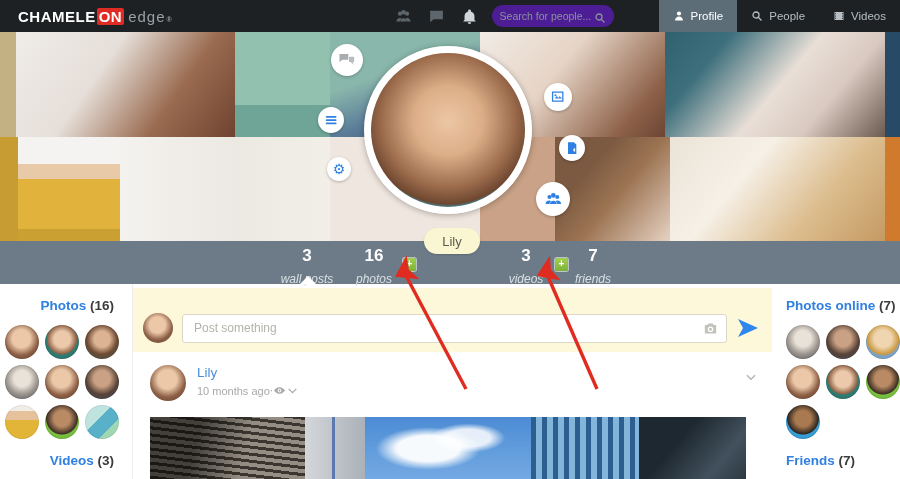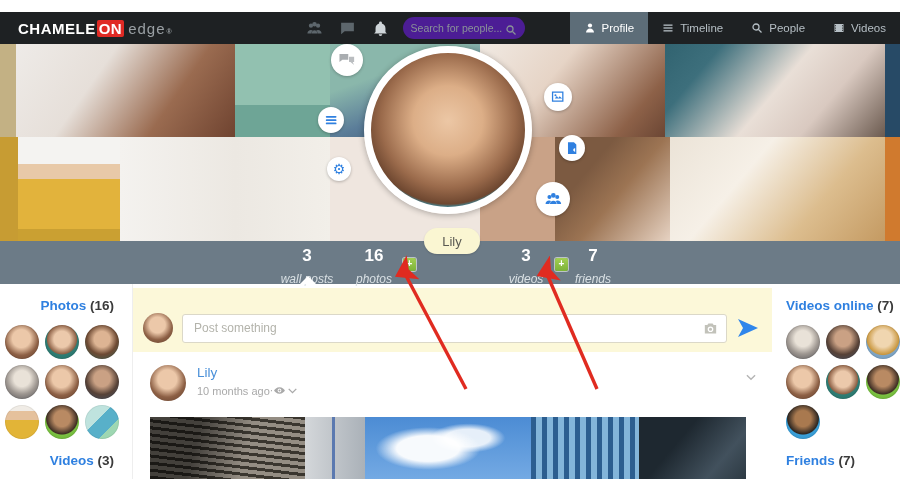--- a/index.html
+++ b/index.html
@@ -1,21 +1,21 @@
 <!DOCTYPE html>
 <html><head>
 <meta charset="utf-8">
 <style>
   * { margin:0; padding:0; box-sizing:border-box; }
   html,body { width:900px; height:479px; overflow:hidden; }
   body { font-family:"Liberation Sans", sans-serif; background:#fff; }
   #app { position:relative; width:900px; height:479px; overflow:hidden; }
 
   
-  .navbar { position:absolute; top:12px; left:0; width:900px; height:32px; background:#1e2123;
+  .navbar { position:absolute; top:0; left:0; width:900px; height:32px; background:#1e2123;
             display:flex; align-items:center; z-index:40; }
   .logo { margin-left:18px; font-size:15px; font-weight:bold; letter-spacing:.5px; color:#fff;
           display:flex; align-items:baseline; white-space:nowrap; }
   .logo .on { background:#e02a24; color:#fff; padding:0 2px; border-radius:2px; margin-left:1px; }
   .logo .edge { color:#9aa0a4; font-weight:normal; margin-left:4px; letter-spacing:1px; }
   .logo .reg { color:#9aa0a4; font-size:7px; vertical-align:super; margin-left:1px; }
   .nav-icons { display:flex; align-items:center; gap:16px; margin-left:auto; margin-right:14px; }
   .nav-ico { width:17px; height:17px; color:#5d666c; display:flex; align-items:center; justify-content:center; cursor:pointer; }
   .nav-ico.bright { color:#cfd5d9; }
   .nav-ico svg { width:100%; height:100%; }
@@ -189,28 +189,20 @@
       </span>
     </div>
 
     <div class="nav-tabs">
       <div class="nav-tab active">
         <svg viewBox="0 0 24 24" fill="currentColor">
             <circle cx="12" cy="7" r="4.2"></circle>
             <path d="M4 21c0-4.4 3.6-8 8-8s8 3.6 8 8H4z"></path>
           </svg>
         <span>Profile</span>
-      </div>
-      <div class="nav-tab">
-        <svg viewBox="0 0 24 24" fill="currentColor">
-            <rect x="3" y="5" width="18" height="2.6"></rect>
-            <rect x="3" y="10.7" width="18" height="2.6"></rect>
-            <rect x="3" y="16.4" width="18" height="2.6"></rect>
-          </svg>
-        <span>Timeline</span>
       </div>
       <div class="nav-tab">
         <svg viewBox="0 0 24 24" fill="none" stroke="currentColor" stroke-width="2.6">
             <circle cx="10" cy="10" r="6"></circle>
             <path d="M15 15l6 6"></path>
           </svg>
         <span>People</span>
       </div>
       <div class="nav-tab">
         <svg viewBox="0 0 24 24" fill="currentColor">
@@ -375,21 +367,21 @@
           <div class="pp pp2"></div>
           <div class="pp pp3"></div>
           <div class="pp pp4"></div>
           <div class="pp pp5"></div>
         </div>
       </div>
     </div>
 
     <div class="col-right">
       <div class="side-head rhead">
-        <span class="t">Videos online</span>
+        <span class="t">Photos online</span>
         <span class="c">(7)</span>
       </div>
       <div class="thumb-grid rgrid">
         <div class="th av-d"></div>
         <div class="th av-h"></div>
         <div class="th av-c"></div>
         <div class="th av-a"></div>
         <div class="th av-b"></div>
         <div class="th av-i"></div>
         <div class="th av-j"></div>

